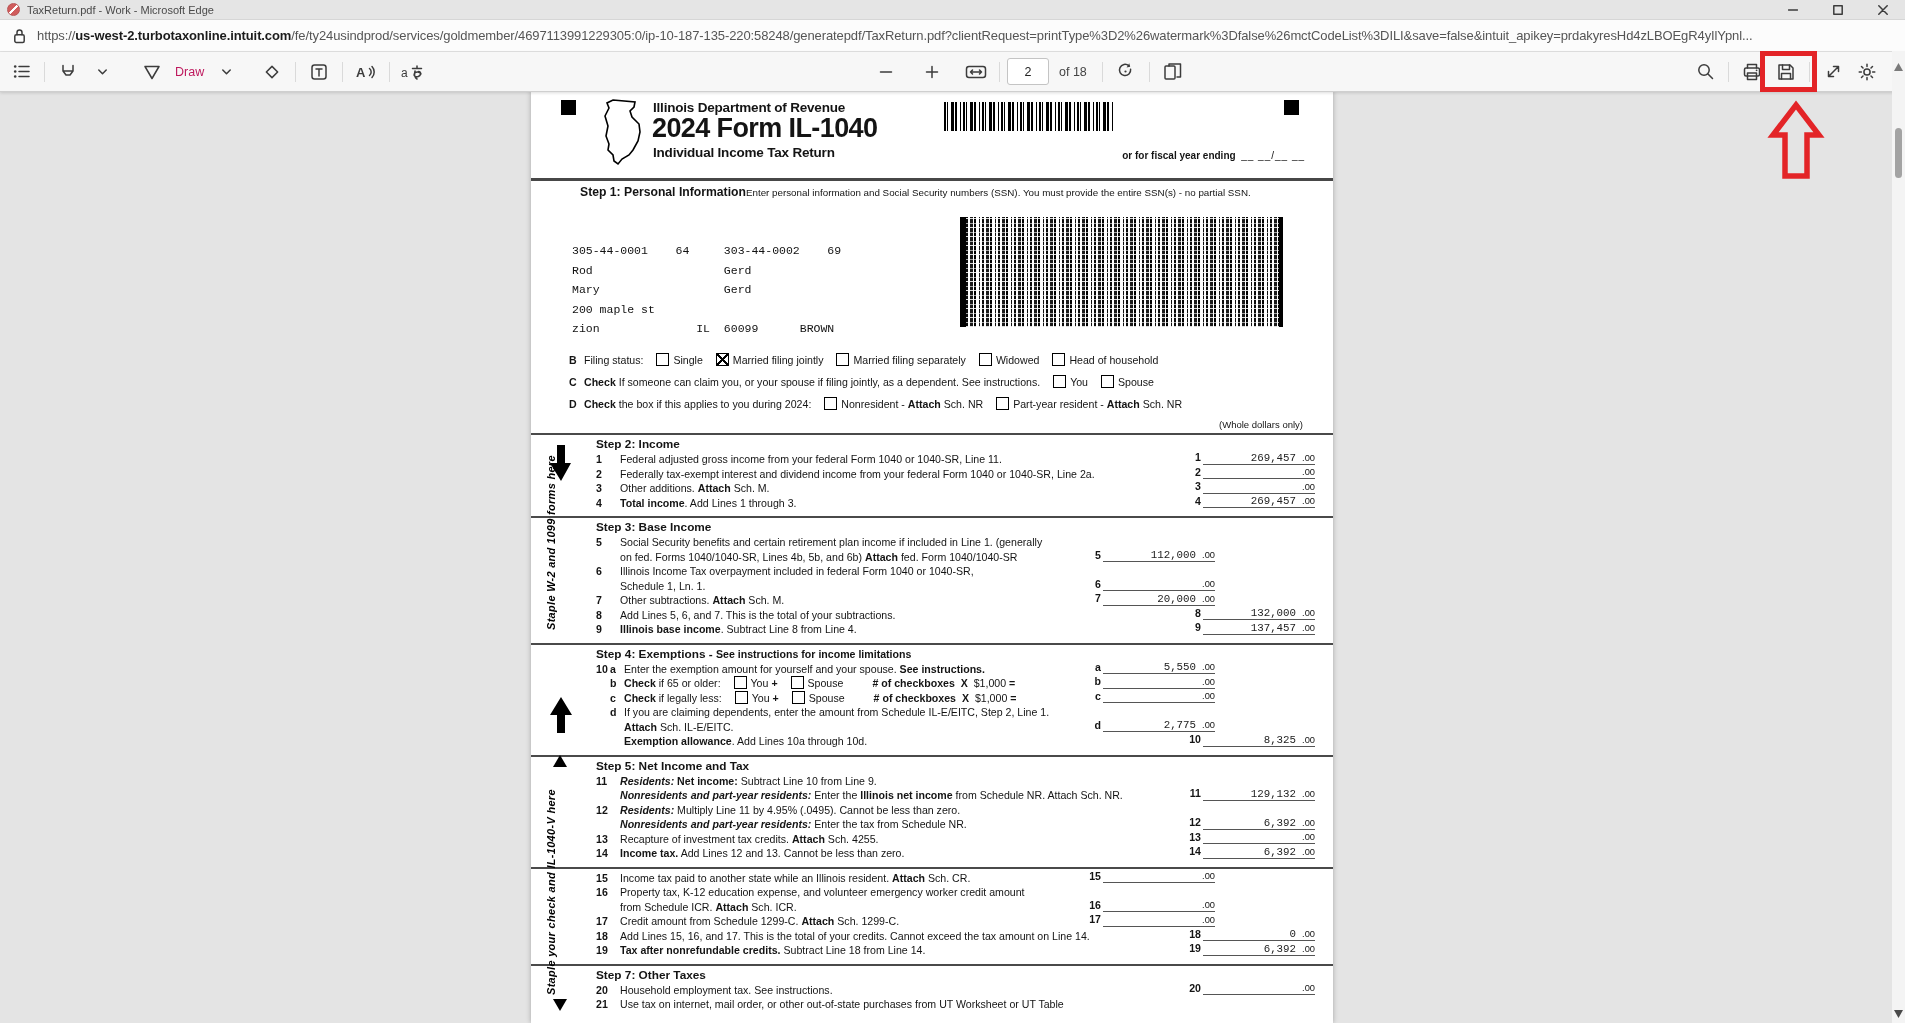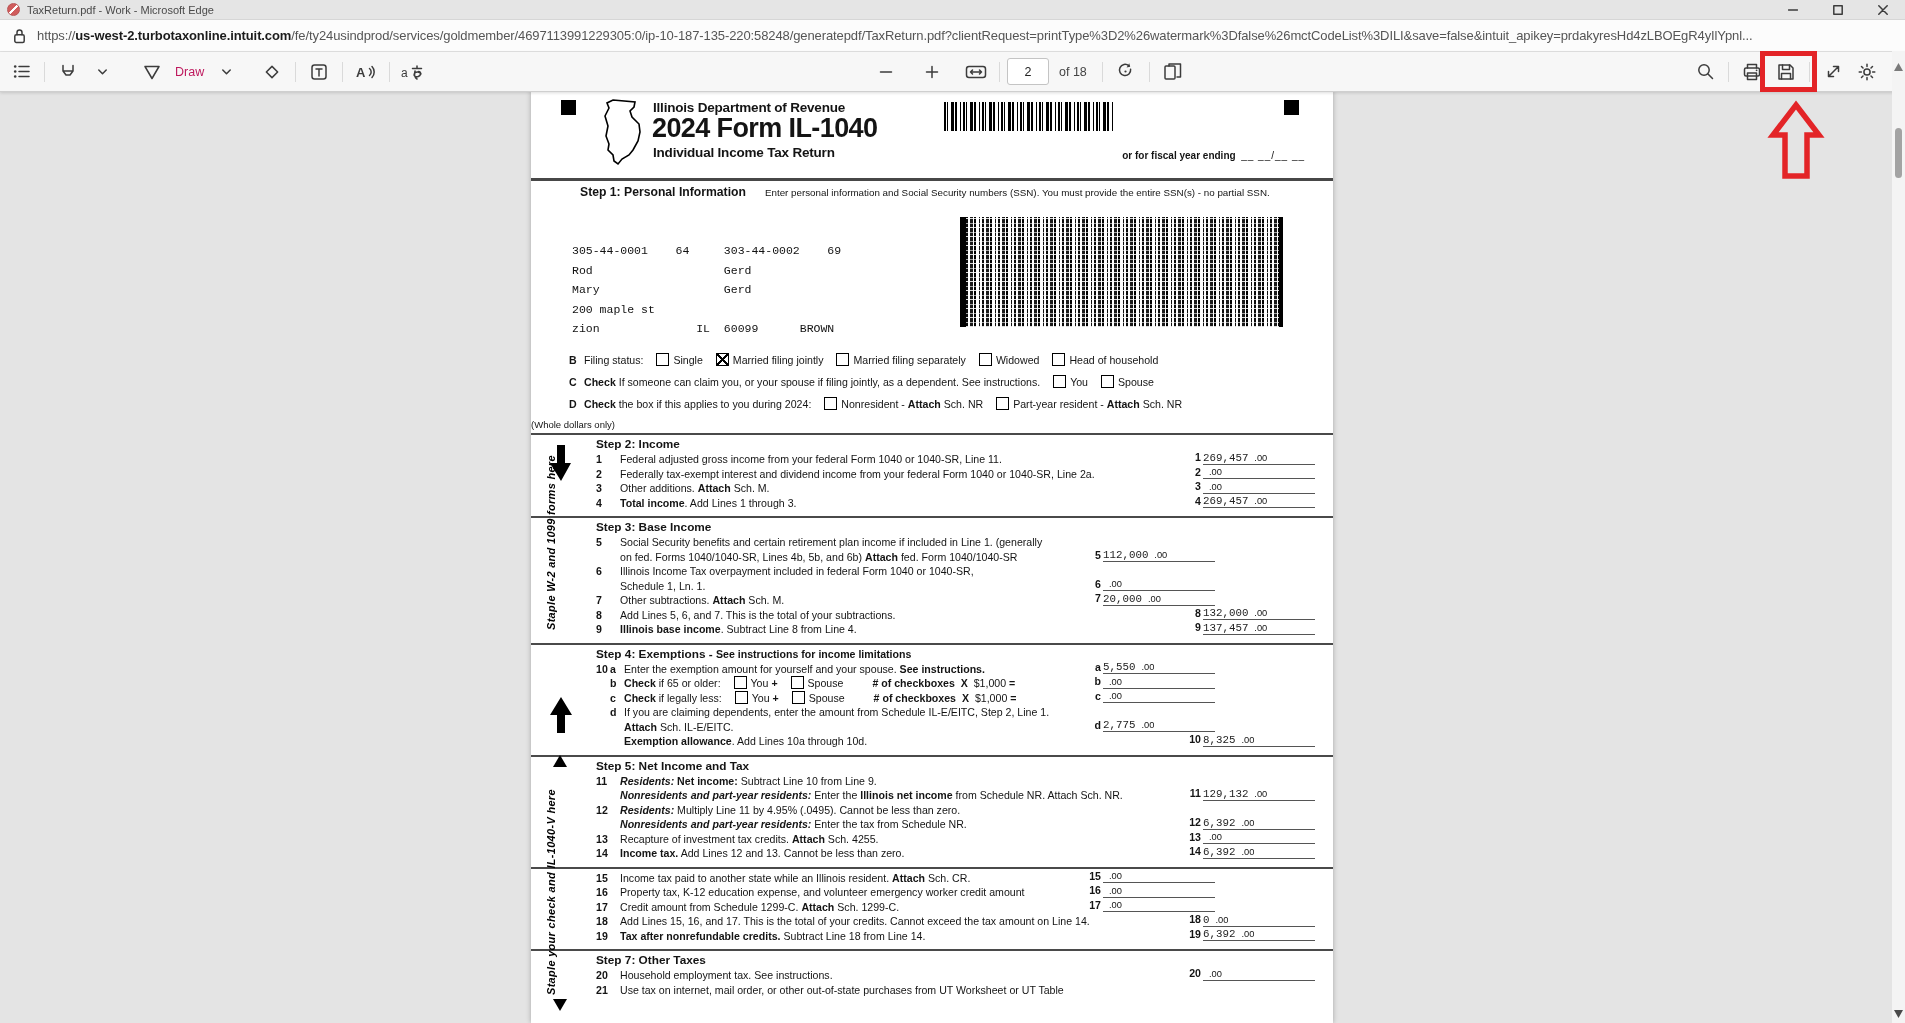--- a/index.html
+++ b/index.html
@@ -55,52 +55,52 @@
   .hagency{position:absolute;left:122px;top:9px;font-size:13.5px;font-weight:700;letter-spacing:-0.2px}
   .htitle{position:absolute;left:121px;top:22px;font-size:27px;font-weight:700;letter-spacing:-0.6px}
   .hsub{position:absolute;left:122px;top:54px;font-size:13.5px;font-weight:700;letter-spacing:-0.2px}
   .bc1{position:absolute;left:413px;top:11px;width:170px;height:29px;
     background:repeating-linear-gradient(90deg,#000 0 2px,#fff 2px 3px,#000 3px 4px,#fff 4px 7px,#000 7px 10px,#fff 10px 11px,#000 11px 13px,#fff 13px 16px,#000 16px 17px,#fff 17px 19px)}
   .fiscal{position:absolute;right:28px;top:59px;font-size:10px;font-weight:700}
   .fiscal .bl{letter-spacing:1px;font-weight:400}
   .rule{border-bottom:3.5px solid #474747;margin:0}
 
   .step1{padding:4px 0 2px 49px;font-size:9.8px}
-  .step1 b{font-size:12.2px;margin-right:19px}
+  .step1 b{font-size:12.2px;margin-right:0}
 
   .idblock{position:relative;height:114px;margin-top:12px}
   .plines{position:absolute;left:41px;top:28px;font-family:"Liberation Mono","DejaVu Sans Mono",monospace;font-size:11.5px;line-height:19.5px;color:#111}
   .plines div{white-space:pre}
   .bc2{position:absolute;left:429px;top:4px;width:313px;height:110px;background-color:#fff;
     border-left:6px solid #000;border-right:4px solid #000;
     background-image:
       repeating-linear-gradient(0deg,rgba(255,255,255,.85) 0 1px,transparent 1px 4px,rgba(255,255,255,.6) 4px 5px,transparent 5px 9px),
       repeating-linear-gradient(90deg,#0a0a0a 0 2px,#fff 2px 4px,#1a1a1a 4px 7px,#fff 7px 8px,#000 8px 10px,#fff 10px 13px,#111 13px 14px,#fff 14px 16px)}
 
   .filing{margin-top:26px;padding-left:38px;font-size:10.6px}
   .bcd{position:relative;padding-left:15px;margin-bottom:8px;line-height:14px}
   .bl2{position:absolute;left:0;font-weight:700}
   .cb{display:inline-block;width:11px;height:11px;border:1.4px solid #000;vertical-align:-2px;margin:0 4px 0 10px;background:#fff}
   .cb.checked{background-image:linear-gradient(45deg,transparent 43%,#000 43% 57%,transparent 57%),linear-gradient(-45deg,transparent 43%,#000 43% 57%,transparent 57%)}
-  .wd{text-align:left;padding-right:30px;font-size:9.5px;margin:0 0 1px 0}
+  .wd{text-align:right;padding-right:30px;font-size:9.5px;margin:0 0 1px 0}
 
   
   .sect{border-top:2.8px solid #4a4a4a;padding:2px 0 3px 16px;margin-top:3px}
   .shdr{padding-left:49px;font-weight:700;font-size:11.8px;line-height:15px}
   .shdr .ti{font-size:10.6px}
   .fr{position:relative;padding-left:73px;line-height:14.5px;font-size:10.6px;min-height:14.5px}
   .s4r{padding-left:77px}
   .ln{position:absolute;left:49px;font-weight:700}
   .sl{position:absolute;left:63px;font-weight:700}
   .bi{font-style:italic;font-weight:700}
   .fld{position:absolute;bottom:2px;display:flex;align-items:flex-end}
   .fld.r{right:18px}
   .fld.m{right:118px}
   .fn{font-weight:700;margin-right:2px;font-size:10.6px}
-  .fu{display:inline-block;width:112px;border-bottom:1.2px solid #555;line-height:12px}
+  .fu{display:inline-block;width:112px;border-bottom:1.2px solid #555;text-align:right;line-height:12px}
   .fv{font-family:"Liberation Mono","DejaVu Sans Mono",monospace;font-size:10.8px;color:#222}
   .fc{font-size:9.3px;margin-left:6px}
   .cbgrp{margin-left:26px}
 
   
   .vtxt{position:absolute;writing-mode:vertical-rl;transform:rotate(180deg);font-weight:700;font-style:italic;font-size:11px;white-space:nowrap;letter-spacing:.3px;color:#000}
   .mob{position:absolute}
 </style>
 </head>
 <body>
@@ -536,20 +536,21 @@
         <span class="ln">15</span>
         <div><span>Income tax paid to another state while an Illinois resident. </span><b>Attach</b><span> Sch. CR.</span></div>
         <span class="fld m">
             <b class="fn">15</b>
             <span class="fu"><span class="fv"></span><span class="fc">.00</span></span>
           </span>
       </div>
       <div class="fr">
         <span class="ln">16</span>
         <div><span>Property tax, K-12 education expense, and volunteer emergency worker credit amount</span></div>
+        <div><span>from Schedule ICR. </span><b>Attach</b><span> Sch. ICR.</span></div>
         <span class="fld m">
             <b class="fn">16</b>
             <span class="fu"><span class="fv"></span><span class="fc">.00</span></span>
           </span>
       </div>
       <div class="fr">
         <span class="ln">17</span>
         <div><span>Credit amount from Schedule 1299-C. </span><b>Attach</b><span> Sch. 1299-C.</span></div>
         <span class="fld m">
             <b class="fn">17</b>

